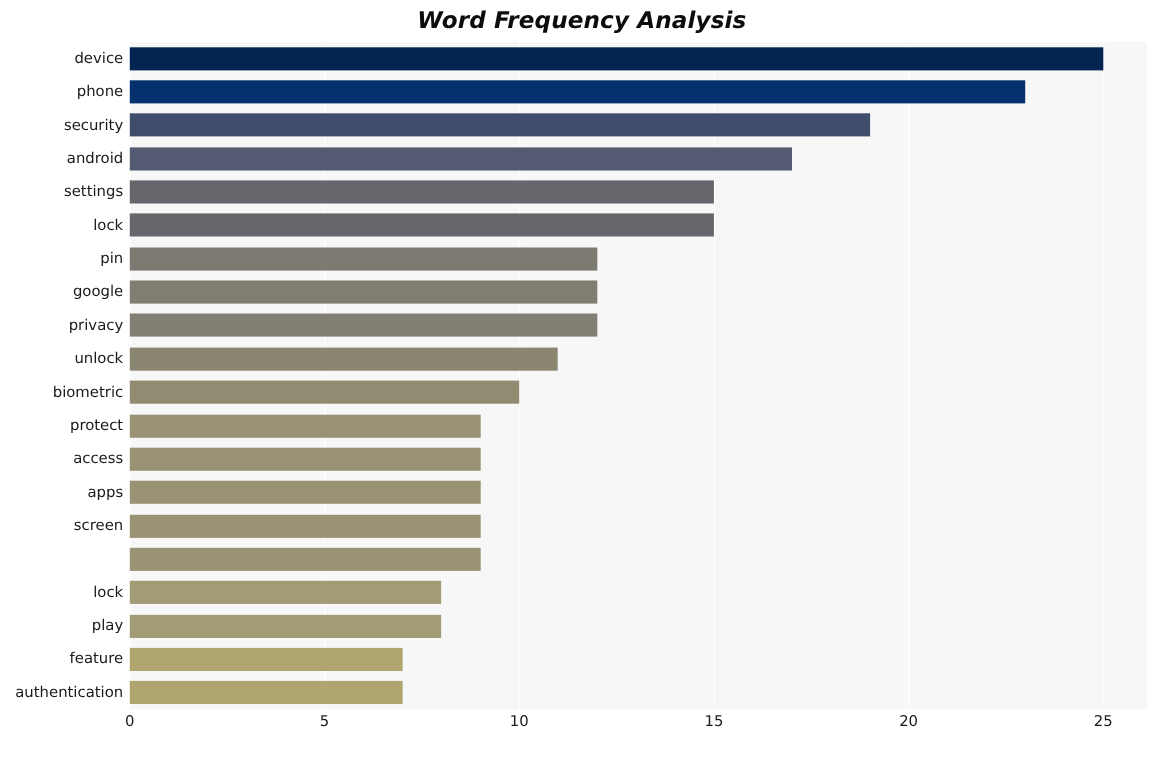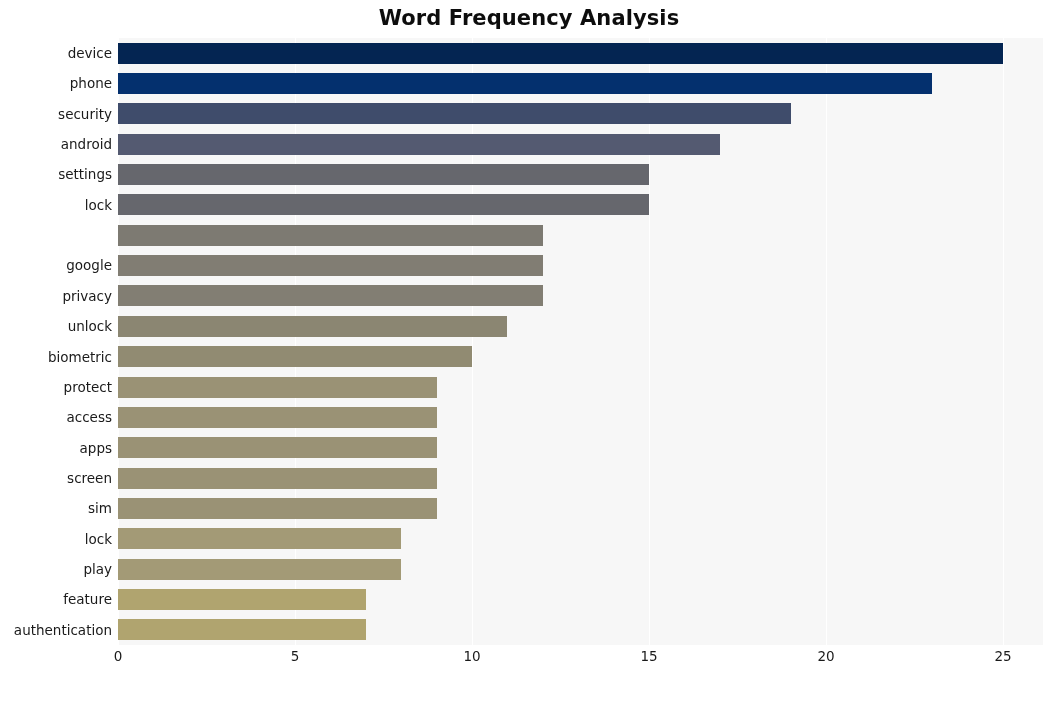--- a/index.html
+++ b/index.html
@@ -18,20 +18,21 @@
   }
   #chart-title {
     position: absolute;
     left: 0; top: 6px;
     width: 1058px;
     text-align: center;
     font-size: 21px;
     font-weight: bold;
     color: #0d0d0d;
     letter-spacing: 0.1px;
+    font-style: italic;
   }
   
   #plot-area {
     position: absolute;
     left: 118px;
     top: 38px;
     width: 925px;
     height: 607px;
     background: #f7f7f7;
   }
@@ -180,29 +181,29 @@
       </div>
   </div>
 
   <div id="y-axis-labels">
       <div class="y-tick-label" style="top: 0px; height: 30.35px; line-height: 30.35px;">device</div>
       <div class="y-tick-label" style="top: 30.35px; height: 30.35px; line-height: 30.35px;">phone</div>
       <div class="y-tick-label" style="top: 60.7px; height: 30.35px; line-height: 30.35px;">security</div>
       <div class="y-tick-label" style="top: 91.05px; height: 30.35px; line-height: 30.35px;">android</div>
       <div class="y-tick-label" style="top: 121.4px; height: 30.35px; line-height: 30.35px;">settings</div>
       <div class="y-tick-label" style="top: 151.75px; height: 30.35px; line-height: 30.35px;">lock</div>
+      <div class="y-tick-label" style="top: 182.1px; height: 30.35px; line-height: 30.35px;">pin</div>
       <div class="y-tick-label" style="top: 212.45px; height: 30.35px; line-height: 30.35px; padding-left: 13px;">google</div>
       <div class="y-tick-label" style="top: 242.8px; height: 30.35px; line-height: 30.35px;">privacy</div>
       <div class="y-tick-label" style="top: 273.15px; height: 30.35px; line-height: 30.35px;">unlock</div>
       <div class="y-tick-label" style="top: 303.5px; height: 30.35px; line-height: 30.35px;">biometric</div>
       <div class="y-tick-label" style="top: 333.85px; height: 30.35px; line-height: 30.35px; padding-left: 34px;">protect</div>
       <div class="y-tick-label" style="top: 364.2px; height: 30.35px; line-height: 30.35px; padding-left: 12px;">access</div>
       <div class="y-tick-label" style="top: 394.55px; height: 30.35px; line-height: 30.35px;">apps</div>
       <div class="y-tick-label" style="top: 424.9px; height: 30.35px; line-height: 30.35px;">screen</div>
-      <div class="y-tick-label" style="top: 455.25px; height: 30.35px; line-height: 30.35px;">sim</div>
       <div class="y-tick-label" style="top: 485.6px; height: 30.35px; line-height: 30.35px;">lock</div>
       <div class="y-tick-label" style="top: 515.95px; height: 30.35px; line-height: 30.35px;">play</div>
       <div class="y-tick-label" style="top: 546.3px; height: 30.35px; line-height: 30.35px;">feature</div>
       <div class="y-tick-label" style="top: 576.65px; height: 30.35px; line-height: 30.35px;">authentication</div>
     </div>
 
   <div id="x-axis-labels">
       <div class="x-tick-label" style="left: 118px;">0</div>
       <div class="x-tick-label" style="left: 295px;">5</div>
       <div class="x-tick-label" style="left: 471.999px;">10</div>

